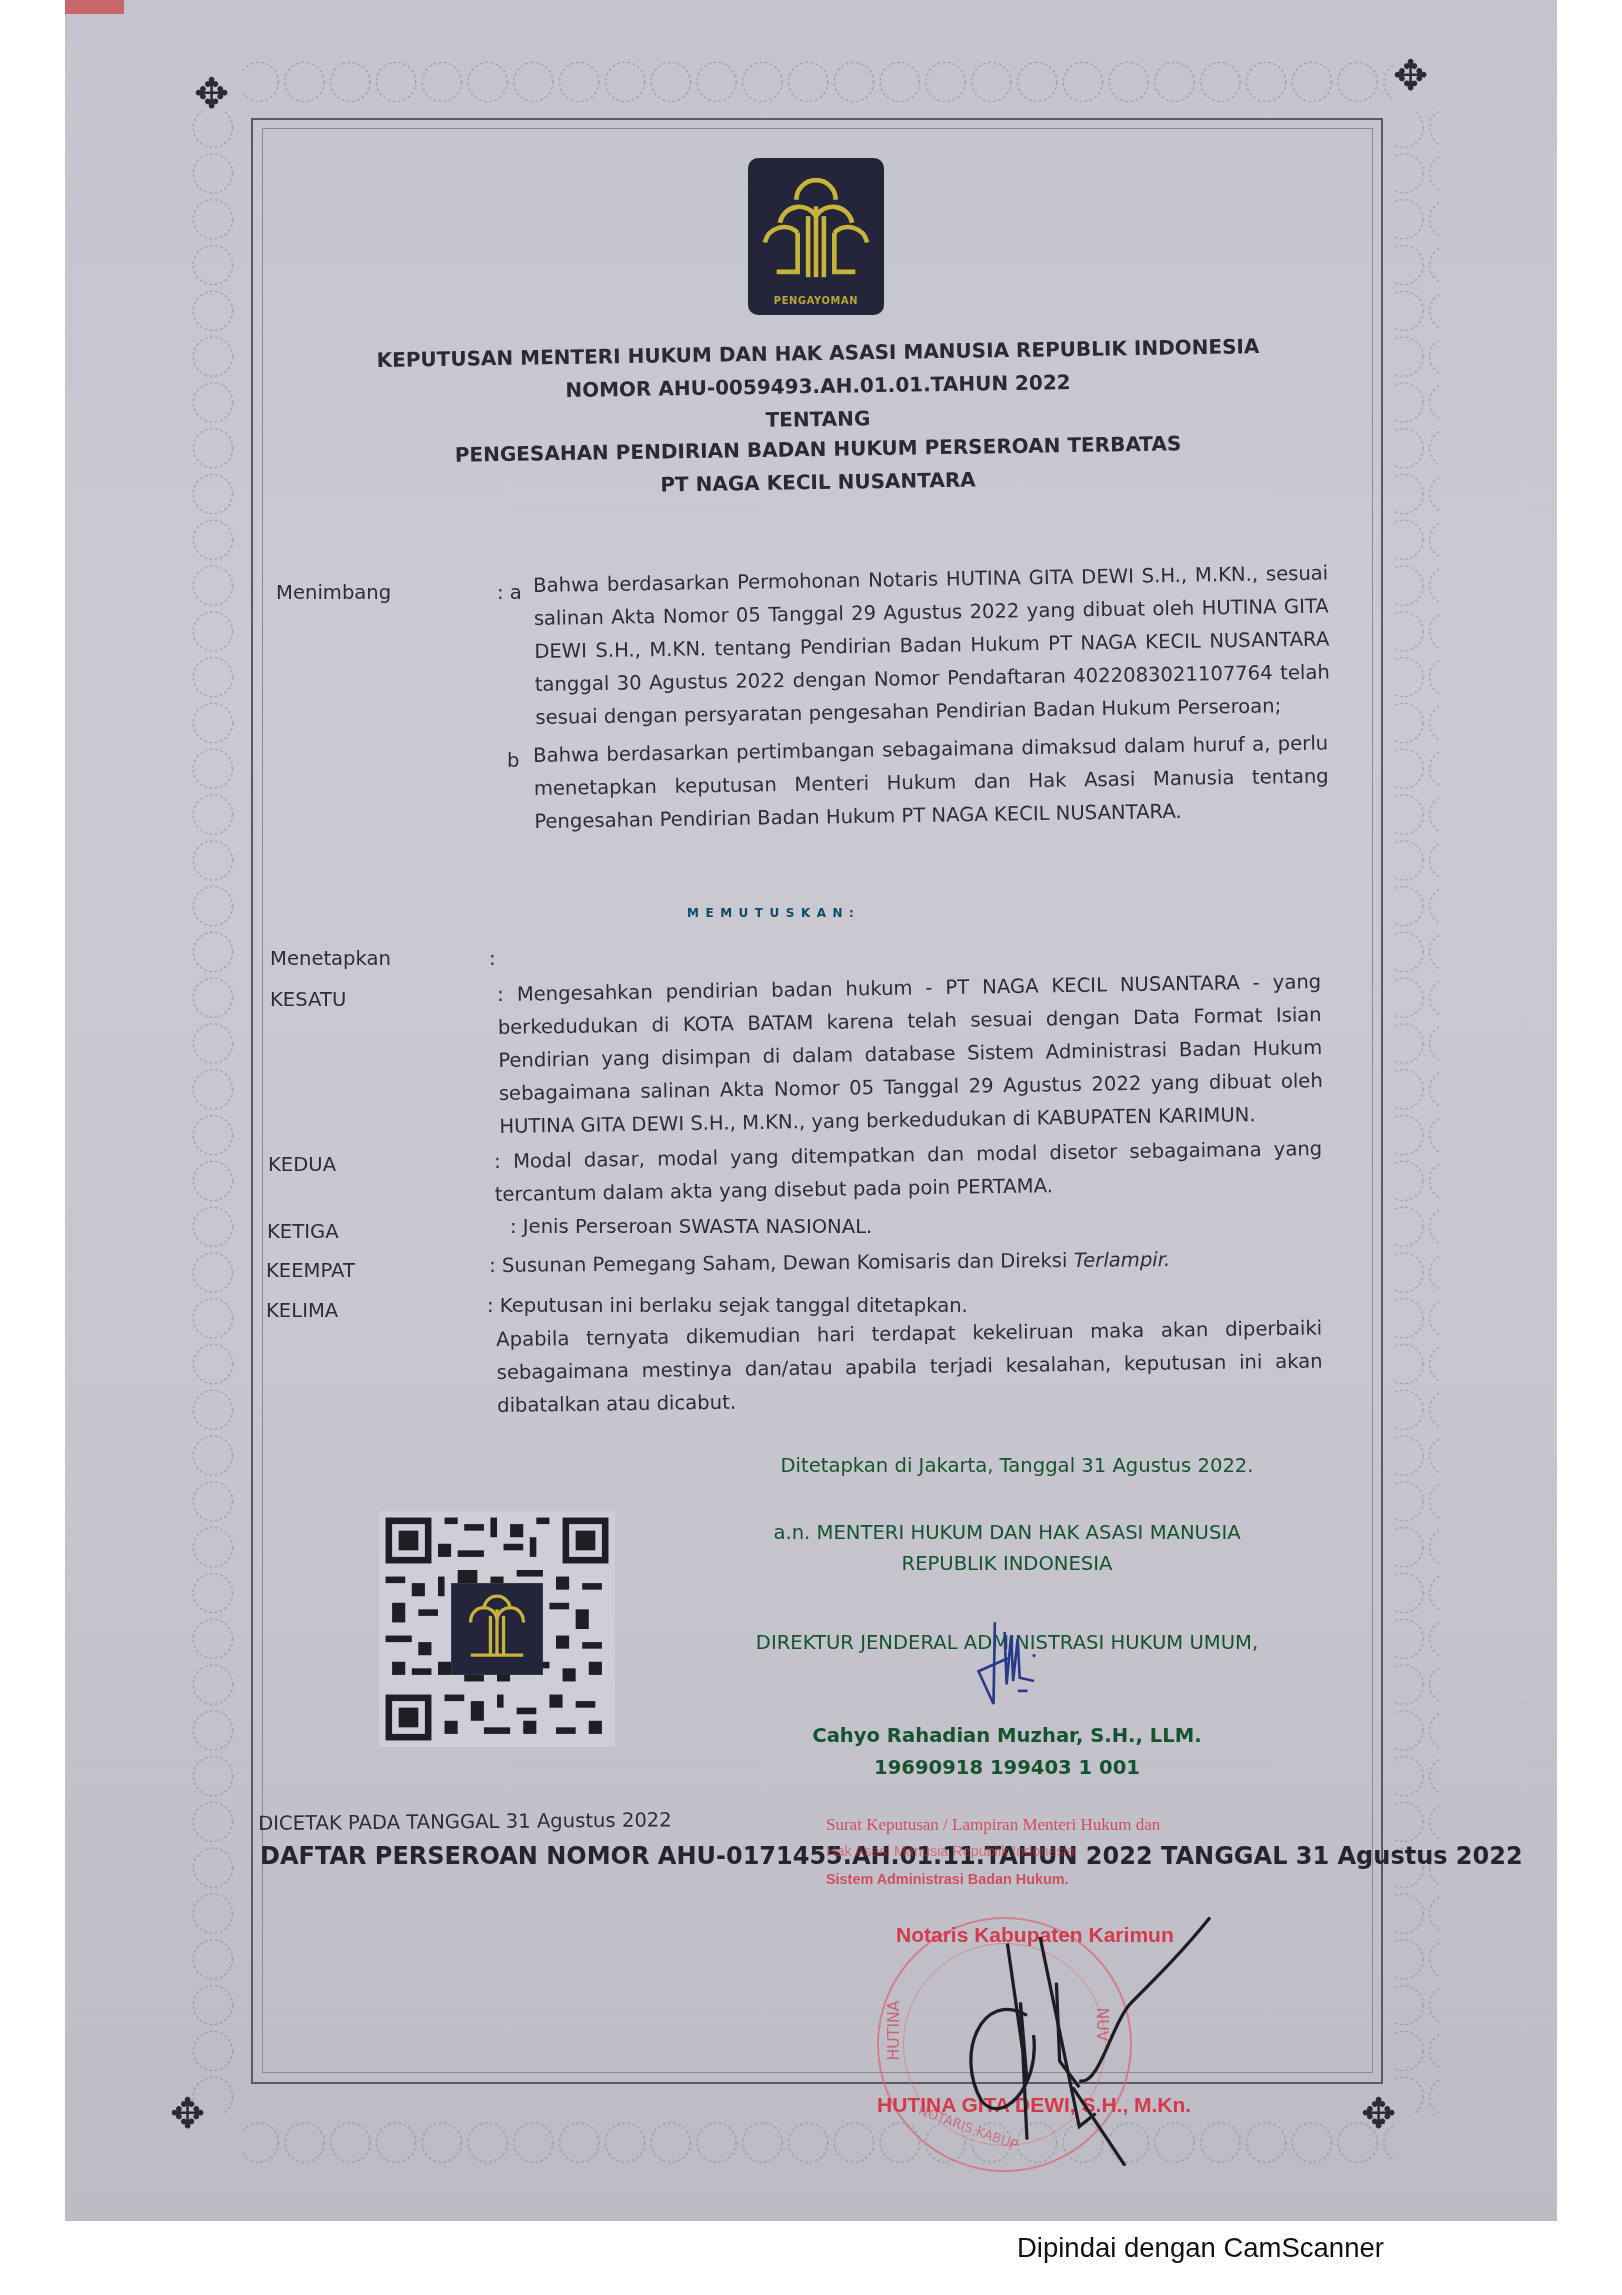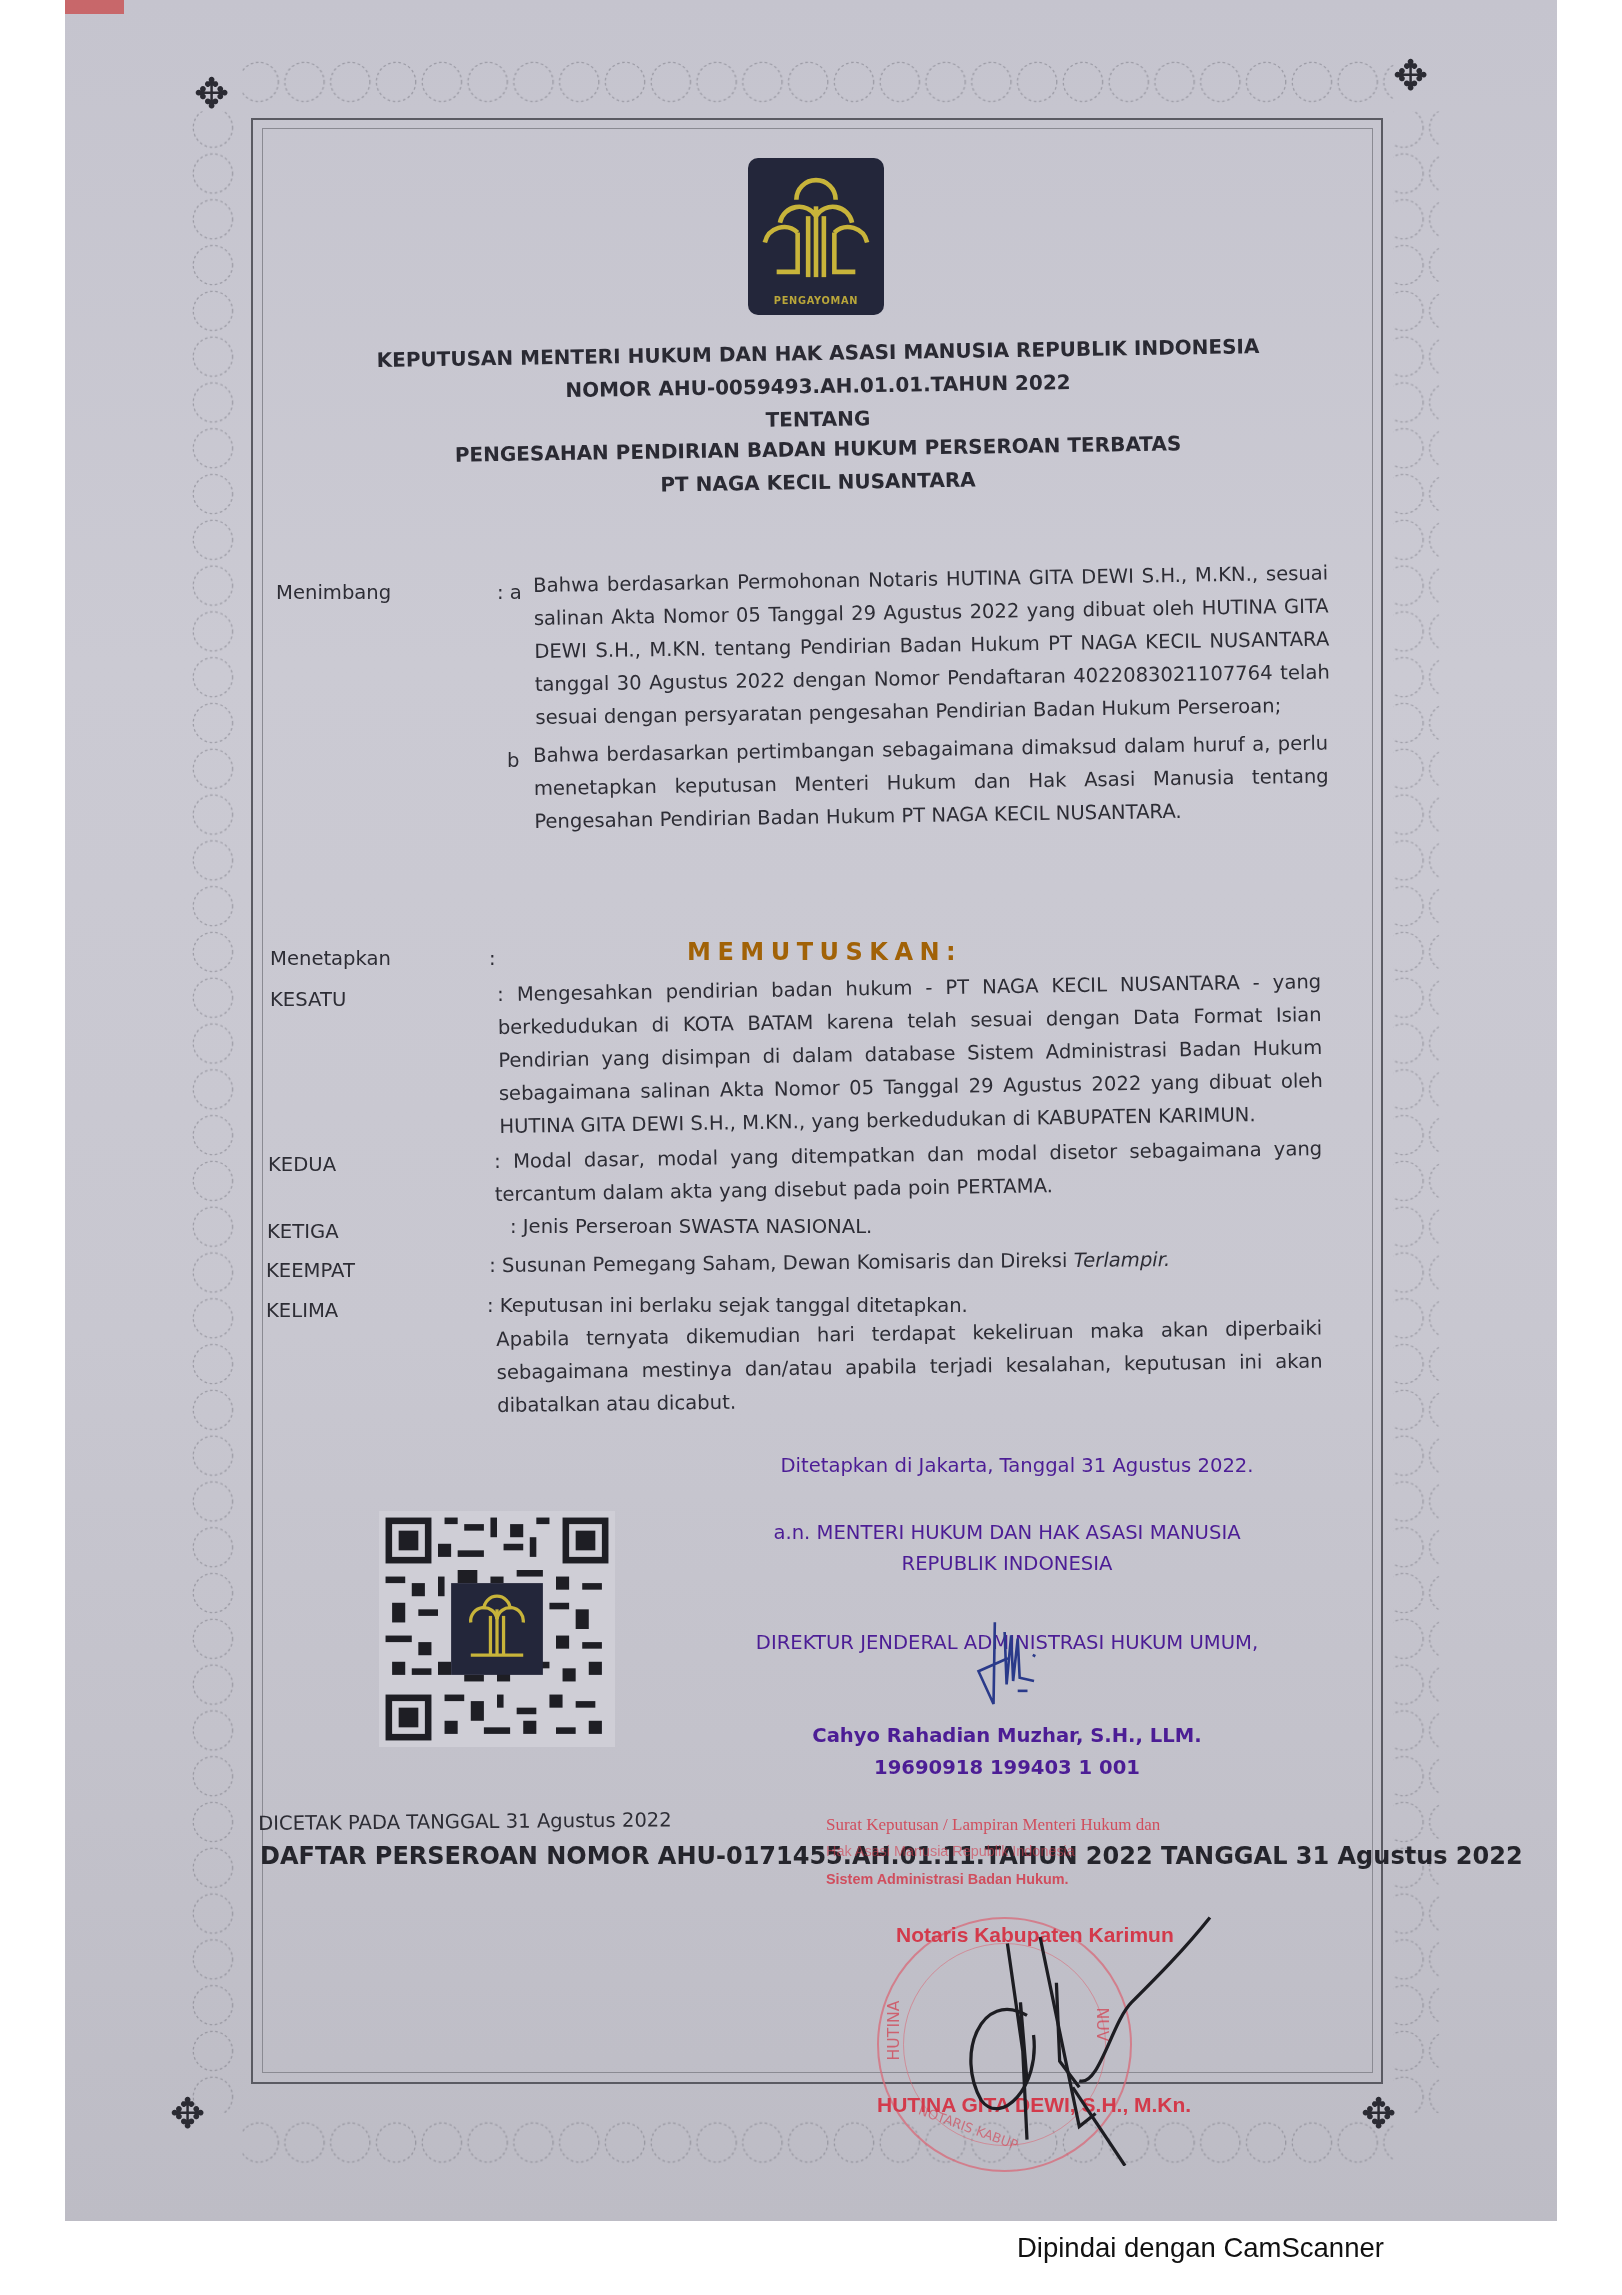--- a/index.html
+++ b/index.html
@@ -9,22 +9,22 @@
   .frame-outer{position:absolute;left:251px;top:118px;width:1132px;height:1966px;border:2px solid #5a5a62;box-sizing:border-box;}
   .frame-inner{position:absolute;left:262px;top:128px;width:1111px;height:1945px;border:1.3px solid #8a8a92;box-sizing:border-box;}
   .scallop{position:absolute;opacity:.45;}
   .corner{position:absolute;font-size:42px;color:#2b2b33;font-family:"DejaVu Serif",serif;line-height:1;}
   .logo{position:absolute;left:748px;top:158px;width:136px;height:157px;background:#23263a;border-radius:10px;}
   .logo svg{position:absolute;left:9.2px;top:9.2px;}
   .logo-caption{position:absolute;left:0;right:0;bottom:9.2px;text-align:center;color:#b9a63a;font-size:9.8px;font-weight:bold;letter-spacing:0.7px;}
   .title{position:absolute;left:275px;width:1086px;text-align:center;font-weight:bold;font-size:20px;color:#2a2a33;}
   .lbl{position:absolute;font-size:19.6px;color:#2d2d35;}
   .para{position:absolute;font-size:19.6px;line-height:33px;text-align:justify;color:#2d2d35;}
-  .memutuskan{position:absolute;left:687px;top:938px;font-size:24px;font-weight:bold;letter-spacing:6.5px;color:#a16207;}
-  .sig-block{position:absolute;left:752px;width:510px;text-align:center;font-size:19.6px;color:#4c1d95;}
+  .memutuskan{position:absolute;left:687px;top:906px;font-size:12px;font-weight:bold;letter-spacing:6.5px;color:#0c4a6e;}
+  .sig-block{position:absolute;left:752px;width:510px;text-align:center;font-size:19.6px;color:#14532d;}
   .qr{position:absolute;left:379px;top:1511px;width:236px;height:236px;}
   .red{color:#d33a4b;}
   .stamp-circle{position:absolute;left:877px;top:1917px;width:255px;height:255px;border:2px solid #d86a78;border-radius:50%;box-sizing:border-box;opacity:.75;}
   .stamp-circle2{position:absolute;left:903px;top:1943px;width:203px;height:203px;border:1.3px solid #d86a78;border-radius:50%;box-sizing:border-box;opacity:.6;}
   .footer-bar{position:absolute;left:0;top:2221px;width:1622px;height:75px;background:#fff;}
   .camscanner{position:absolute;left:1017px;top:2232px;font-family:"Liberation Sans",sans-serif;font-size:27.5px;color:#111;}
 </style>
 </head>
 <body>
 

